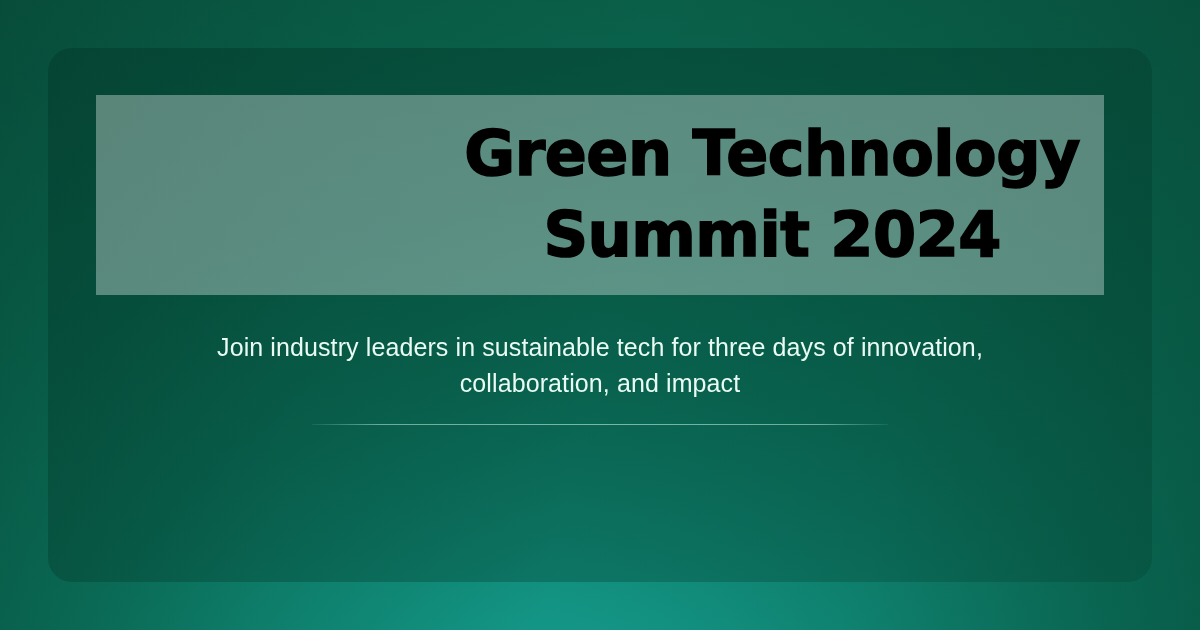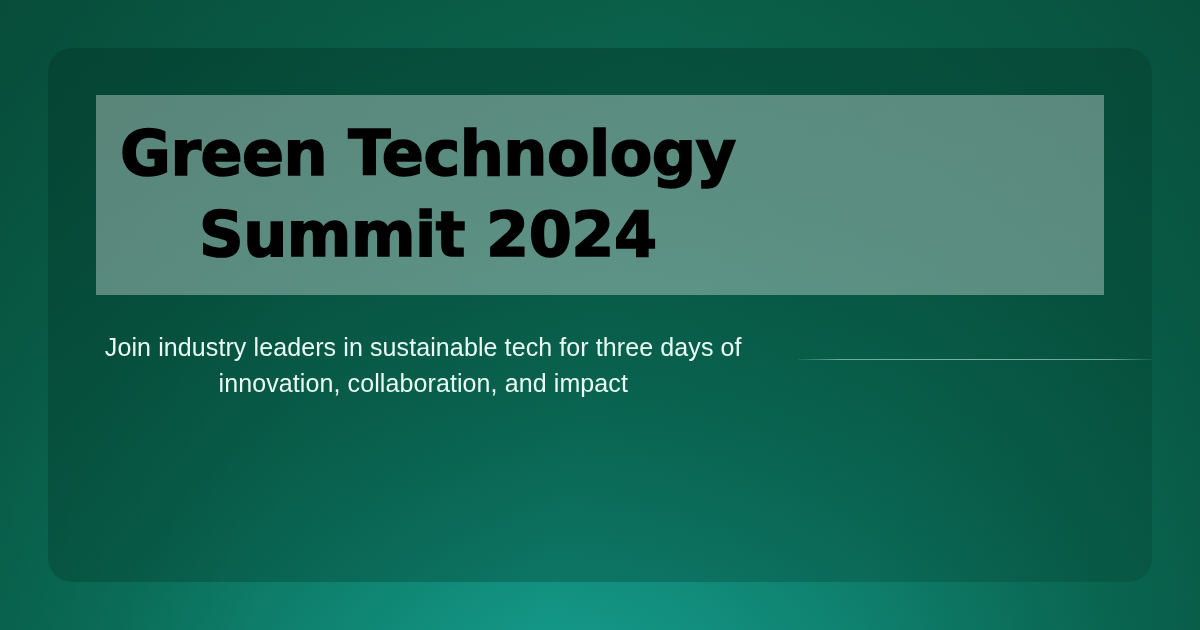--- a/index.html
+++ b/index.html
@@ -67,21 +67,21 @@
   
   .title-band {
     position: absolute;
     left: 48px;          
     top: 47px;           
     width: 1008px;       
     height: 200px;       
     background: rgba(255,255,255,0.34);
     display: flex;
     align-items: center;
-    justify-content: flex-start;
+    justify-content: flex-end;
   }
   .title {
     margin: 0;
     padding: 0 24px;
     text-align: center;
     color: #000000;
     font-family: "DejaVu Sans", "Liberation Sans", sans-serif;
     font-weight: 700;
     font-size: 62px;
     line-height: 1.30;
@@ -90,21 +90,21 @@
     white-space: pre-line;
   }
 
   
   .body-area {
     position: absolute;
     left: 0;
     top: 247px;          
     width: 1104px;
     display: flex;
-    flex-direction: row;
+    flex-direction: column;
     align-items: center;
   }
 
   .subtitle {
     margin: 0;
     padding: 35px 52px 0 52px;
     text-align: center;
     color: #e9fbf3;
     font-size: 25px;
     line-height: 1.42;

